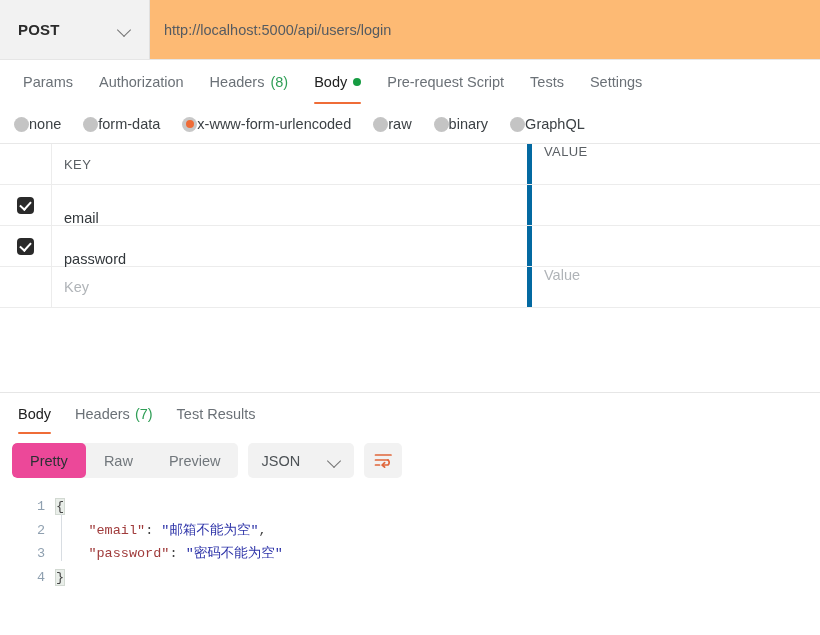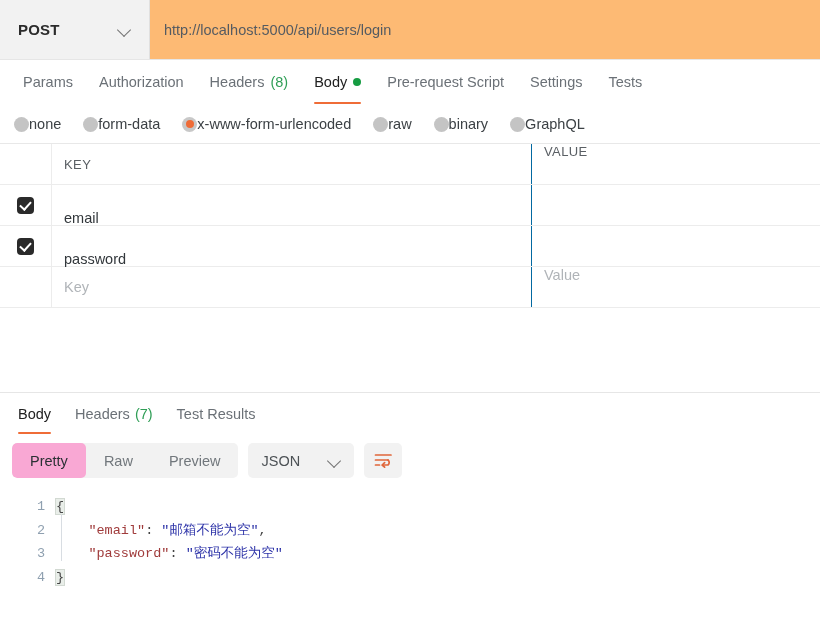--- a/index.html
+++ b/index.html
@@ -55,21 +55,21 @@
   .radio.sel::after {
     content:""; position:absolute; left:3.5px; top:3.5px; width:8px; height:8px;
     border-radius:50%; background: #ef6c37;
   }
 
   
   .kvtable { width: 100%; border-top: 1px solid #e8e8e8; }
   .kvrow { display: flex; height: 41px; border-bottom: 1px solid #ececec; }
   .kvrow.head { height: 41px; }
   .c-check { width: 52px; border-right: 1px solid #ececec; display:flex; align-items:center; justify-content:center; flex:none; }
-  .c-key   { width: 480px; border-right: 1px solid #0369a1; display:flex; align-items:center; padding-left: 12px; flex:none; }
+  .c-key   { width: 480px; border-right: 5px solid #0369a1; display:flex; align-items:center; padding-left: 12px; flex:none; }
   .c-val   { flex: 1; display:flex; align-items:flex-start; padding-left: 12px; }
   .colhead { font-size: 13px; color: #5a5f64; letter-spacing: .4px; font-weight: 400; }
   .cellval { font-size: 14.5px; color: #32373b; margin-top: 26px; }
   .cellph  { font-size: 14.5px; color: #b0b4b8; }
   .cbox {
     width: 17px; height: 17px; border-radius: 4px; background: #2a2a2a;
     position: relative; flex: none;
   }
   .cbox::after {
     content:""; position:absolute; left: 4.5px; top: 2.5px; width: 5px; height: 9px;
@@ -93,21 +93,21 @@
     background:#ef6c37; border-radius:2px;
   }
 
   
   .res-toolbar { display:flex; align-items:center; gap: 10px; padding: 9px 0 9px 12px; }
   .segment { display:flex; background:#f2f2f2; border-radius: 5px; overflow:hidden; height: 35px; }
   .seg-btn {
     padding: 0 18px; height: 35px; display:flex; align-items:center;
     font-size: 14.5px; color: #71777c; background: transparent;
   }
-  .seg-btn.active { background:#f9a8d4; color:#2b3034; border-radius: 5px; }
+  .seg-btn.active { background:#ec4899; color:#2b3034; border-radius: 5px; }
   .jsonsel {
     display:flex; align-items:center; gap:28px; height:35px; padding: 0 13px;
     background:#f2f2f2; border-radius:5px; font-size:14.5px; color:#4c5155;
   }
   .wrapbtn {
     width: 38px; height: 35px; background:#f2f2f2; border-radius:5px;
     display:flex; align-items:center; justify-content:center;
   }
 
   
@@ -149,24 +149,24 @@
       <span class="tab-count">(8)</span>
     </div>
     <div class="rtab active">
       <span>Body</span>
       <span class="dot-green"></span>
     </div>
     <div class="rtab">
       <span>Pre-request Script</span>
     </div>
     <div class="rtab">
+      <span>Tests</span>
+    </div>
+    <div class="rtab">
       <span>Settings</span>
-    </div>
-    <div class="rtab">
-      <span>Tests</span>
     </div>
   </div>
 
   <div class="bodytypes">
     <div class="rowradio">
       <span class="radio"></span>
       <span>none</span>
     </div>
     <div class="rowradio">
       <span class="radio"></span>

